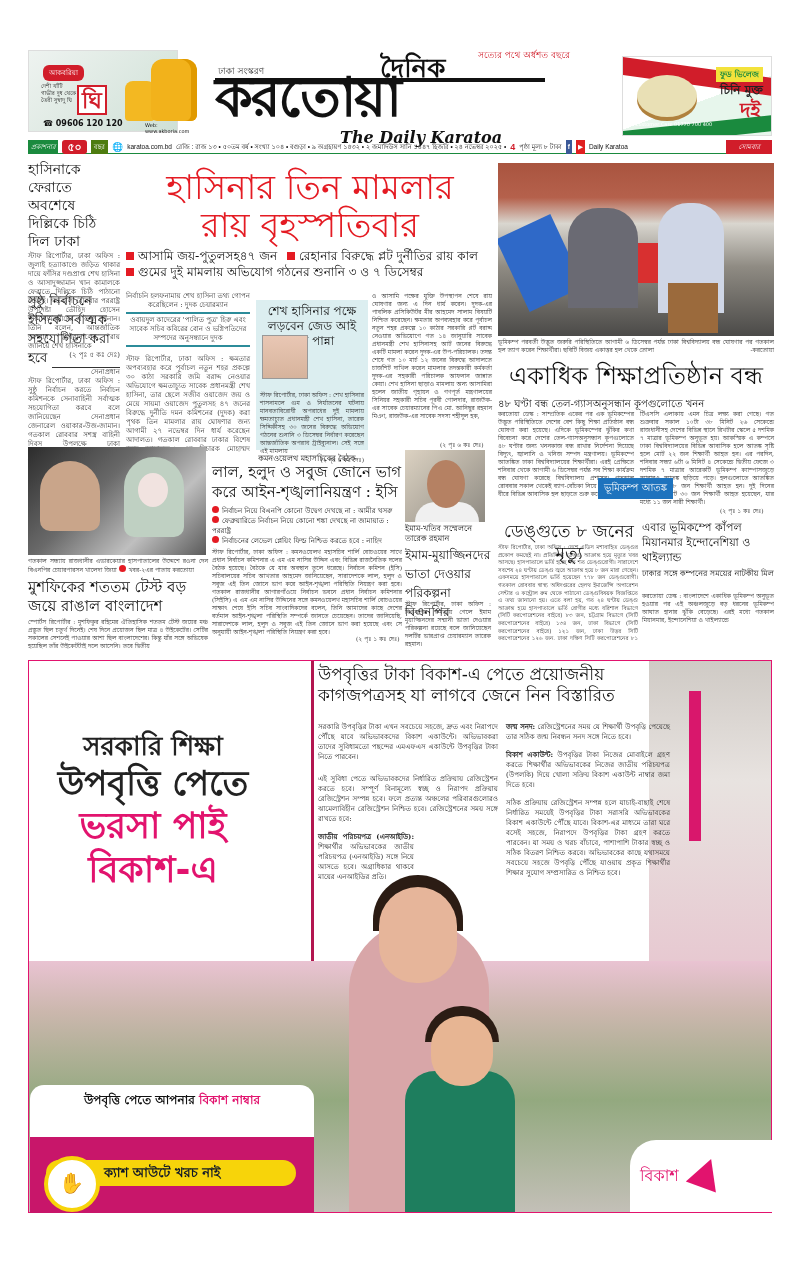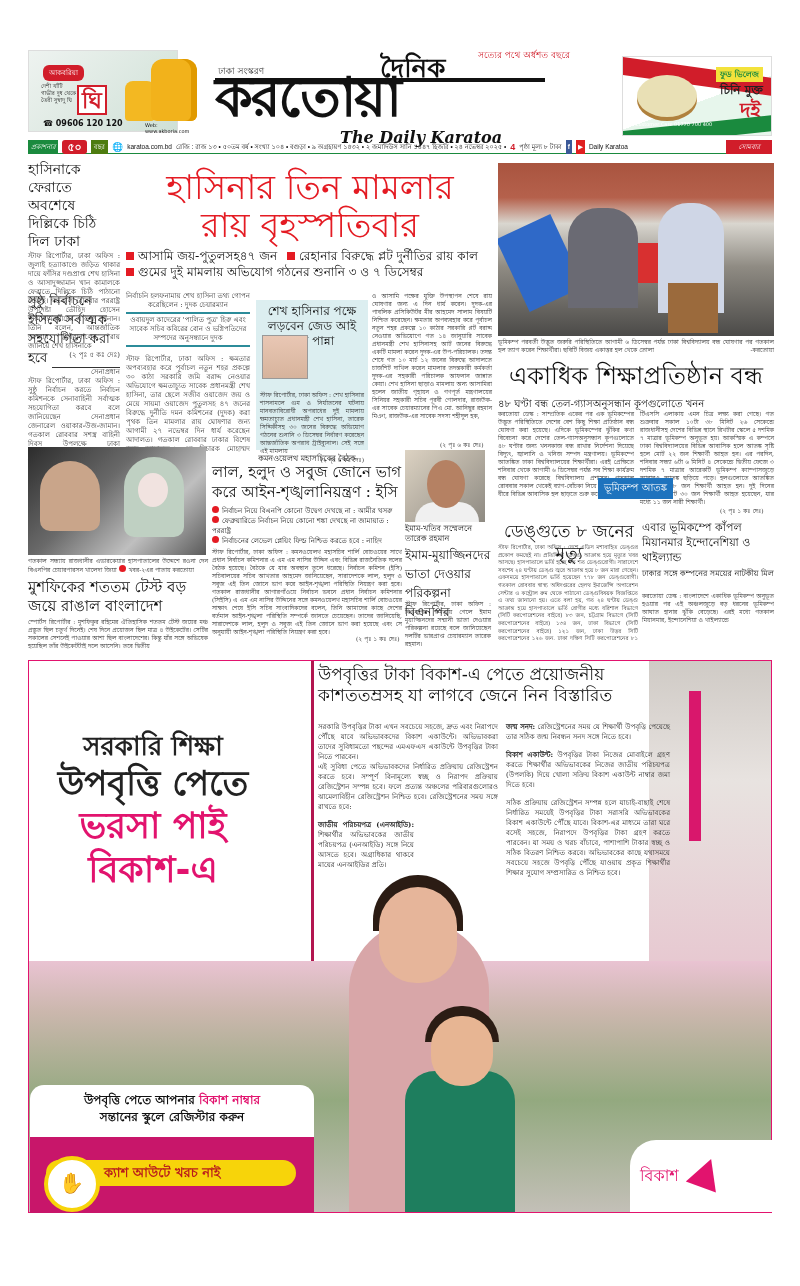--- a/index.html
+++ b/index.html
@@ -73,21 +73,21 @@
 #ad-bkash .woman{position:absolute;left:320px;top:260px;width:140px;height:293px;background:#d8a6a8;border-radius:70px 70px 0 0}
 #ad-bkash .woman-face{position:absolute;left:350px;top:226px;width:78px;height:96px;background:#e6b59a;border-radius:40px 40px 38px 38px}
 #ad-bkash .woman-hair{position:absolute;left:344px;top:214px;width:90px;height:56px;background:#2b1c14;border-radius:45px 45px 0 0}
 #ad-bkash .girl{position:absolute;left:376px;top:410px;width:110px;height:143px;background:#1e7e5e;border-radius:30px 30px 0 0}
 #ad-bkash .girl-face{position:absolute;left:402px;top:355px;width:62px;height:70px;background:#e7b593;border-radius:30px}
 #ad-bkash .girl-hair{position:absolute;left:396px;top:345px;width:74px;height:36px;background:#2b1c14;border-radius:37px 37px 0 0}
 .big-ad{font-family:"DejaVu Sans",sans-serif;font-weight:900;text-align:center}
 #ad-sub{left:30px;top:730px;width:246px;height:110px}
 #ad-white-card{left:30px;top:1085px;width:284px;height:52px;background:#fff;border-radius:14px 14px 0 0;text-align:center;font-family:"DejaVu Sans",sans-serif;font-weight:bold;font-size:12px;line-height:17px;padding-top:7px}
 #ad-pink-card{left:30px;top:1137px;width:284px;height:76px;background:#c8166a}
-#ad-pill{left:46px;top:1160px;width:250px;height:26px;background:#f7d40a;border-radius:13px;color:#b91c1c;font-weight:bold;font-family:"DejaVu Sans",sans-serif;font-size:13px;line-height:26px;padding-left:58px}
+#ad-pill{left:46px;top:1160px;width:250px;height:26px;background:#f7d40a;border-radius:13px;color:#0f172a;font-weight:bold;font-family:"DejaVu Sans",sans-serif;font-size:13px;line-height:26px;padding-left:58px}
 #ad-circle{left:44px;top:1156px;width:56px;height:56px;border-radius:50%;background:#fff;border:4px solid #f7d40a;color:#2aa39a;font-size:20px;line-height:46px;text-align:center}
 #bkash-logo-card{left:630px;top:1140px;width:142px;height:72px;background:#fff;border-radius:26px 0 0 0;font-family:"DejaVu Sans",sans-serif;font-size:16px;line-height:72px;padding-left:10px}
 #bkash-bird{left:690px;top:1158px;width:0;height:0;border-left:16px solid transparent;border-right:16px solid transparent;border-bottom:30px solid #e2136e;transform:rotate(20deg)}
 #ad-head{left:318px;top:664px;width:300px;font-size:17px;line-height:21px;font-family:"DejaVu Sans",sans-serif}
 .ad-text{font-size:7px;line-height:10px;color:#222;text-align:justify}
 </style>
 </head>
 <body>
 
 <div id="ad-left" class="abs">
@@ -247,35 +247,34 @@
   <div class="girl-face"></div>
 </div>
 
 <div id="ad-sub" class="abs big-ad">
   <div style="font-size:26px;line-height:32px;color:#222">সরকারি শিক্ষা</div>
   <div style="font-size:34px;line-height:42px;color:#222">উপবৃত্তি পেতে</div>
   <div style="font-size:36px;line-height:44px;color:#e2136e">ভরসা পাই</div>
   <div style="font-size:36px;line-height:44px;color:#e2136e">বিকাশ-এ</div>
 </div>
 
-<div id="ad-head" class="abs">উপবৃত্তির টাকা বিকাশ-এ পেতে প্রয়োজনীয় কাশততম্রসহ যা লাগবে জেনে নিন বিস্তারিত</div>
+<div id="ad-head" class="abs">উপবৃত্তির টাকা বিকাশ-এ পেতে প্রয়োজনীয় কাগজপত্রসহ যা লাগবে জেনে নিন বিস্তারিত</div>
 
 <div class="abs ad-text" style="left:318px;top:722px;width:180px">
   <p>সরকারি উপবৃত্তির টাকা এখন সবচেয়ে সহজে, দ্রুত এবং নিরাপদে পৌঁছে যাবে অভিভাবকদের বিকাশ একাউন্টে। অভিভাবকরা তাদের সুবিধামতো পছন্দের এমএফএস একাউন্টে উপবৃত্তির টাকা নিতে পারবেন।</p>
-  <p style="margin-top:0">এই সুবিধা পেতে অভিভাবকদের নির্ধারিত প্রক্রিয়ায় রেজিস্ট্রেশন করতে হবে। সম্পূর্ণ বিনামূল্যে স্বচ্ছ ও নিরাপদ প্রক্রিয়ায় রেজিস্ট্রেশন সম্পন্ন হবে। ফলে প্রত্যন্ত অঞ্চলের পরিবারগুলোরও ঝামেলাবিহীন রেজিস্ট্রেশন নিশ্চিত হবে। রেজিস্ট্রেশনের সময় সঙ্গে রাখতে হবে:</p>
+  <p style="margin-top:12px">এই সুবিধা পেতে অভিভাবকদের নির্ধারিত প্রক্রিয়ায় রেজিস্ট্রেশন করতে হবে। সম্পূর্ণ বিনামূল্যে স্বচ্ছ ও নিরাপদ প্রক্রিয়ায় রেজিস্ট্রেশন সম্পন্ন হবে। ফলে প্রত্যন্ত অঞ্চলের পরিবারগুলোরও ঝামেলাবিহীন রেজিস্ট্রেশন নিশ্চিত হবে। রেজিস্ট্রেশনের সময় সঙ্গে রাখতে হবে:</p>
   <p style="margin-top:8px;width:96px"><b>জাতীয় পরিচয়পত্র (এনআইডি):</b> <span>শিক্ষার্থীর অভিভাবকের জাতীয় পরিচয়পত্র (এনআইডি) সঙ্গে নিয়ে আসতে হবে। অগ্রাধিকার থাকবে মায়ের এনআইডির প্রতি।</span></p>
 </div>
 <div class="abs ad-text" style="left:506px;top:722px;width:164px">
   <p><b>জন্ম সনদ:</b> <span>রেজিস্ট্রেশনের সময় যে শিক্ষার্থী উপবৃত্তি পেয়েছে তার সঠিক জন্ম নিবন্ধন সনদ সঙ্গে নিতে হবে।</span></p>
   <p style="margin-top:8px"><b>বিকাশ একাউন্ট:</b> <span>উপবৃত্তির টাকা নিজের মোবাইলে গ্রহণ করতে শিক্ষার্থীর অভিভাবকের নিজের জাতীয় পরিচয়পত্র (উপলকি) দিয়ে খোলা সক্রিয় বিকাশ একাউন্ট নাম্বার জমা দিতে হবে।</span></p>
   <p style="margin-top:8px">সঠিক প্রক্রিয়ায় রেজিস্ট্রেশন সম্পন্ন হলে যাচাই-বাছাই শেষে নির্ধারিত সময়েই উপবৃত্তির টাকা সরাসরি অভিভাবকের বিকাশ একাউন্টে পৌঁছে যাবে। বিকাশ-এর মাধ্যমে তারা ঘরে বসেই সহজে, নিরাপদে উপবৃত্তির টাকা গ্রহণ করতে পারবেন। যা সময় ও খরচ বাঁচাবে, পাশাপাশি টাকার স্বচ্ছ ও সঠিক বিতরণ নিশ্চিত করবে। অভিভাবকের কাছে যথাসময়ে সবচেয়ে সহজে উপবৃত্তি পৌঁছে যাওয়ায় প্রকৃত শিক্ষার্থীর শিক্ষার সুযোগ সম্প্রসারিত ও নিশ্চিত হবে।</p>
 </div>
 
 <div id="ad-white-card" class="abs">
   <div><span>উপবৃত্তি পেতে আপনার</span> <span style="color:#e2136e">বিকাশ নাম্বার</span></div>
-  <div>সন্তানের স্কুলে রেজিস্টার করুন</div>
 </div>
 <div id="ad-pink-card" class="abs"></div>
 <div id="ad-pill" class="abs">ক্যাশ আউটে খরচ নাই</div>
 <div id="ad-circle" class="abs">✋</div>
 
 <div id="bkash-logo-card" class="abs"><span style="color:#e2136e">বিকাশ</span></div>
 <div id="bkash-bird" class="abs"></div>
 
 </body></html>

